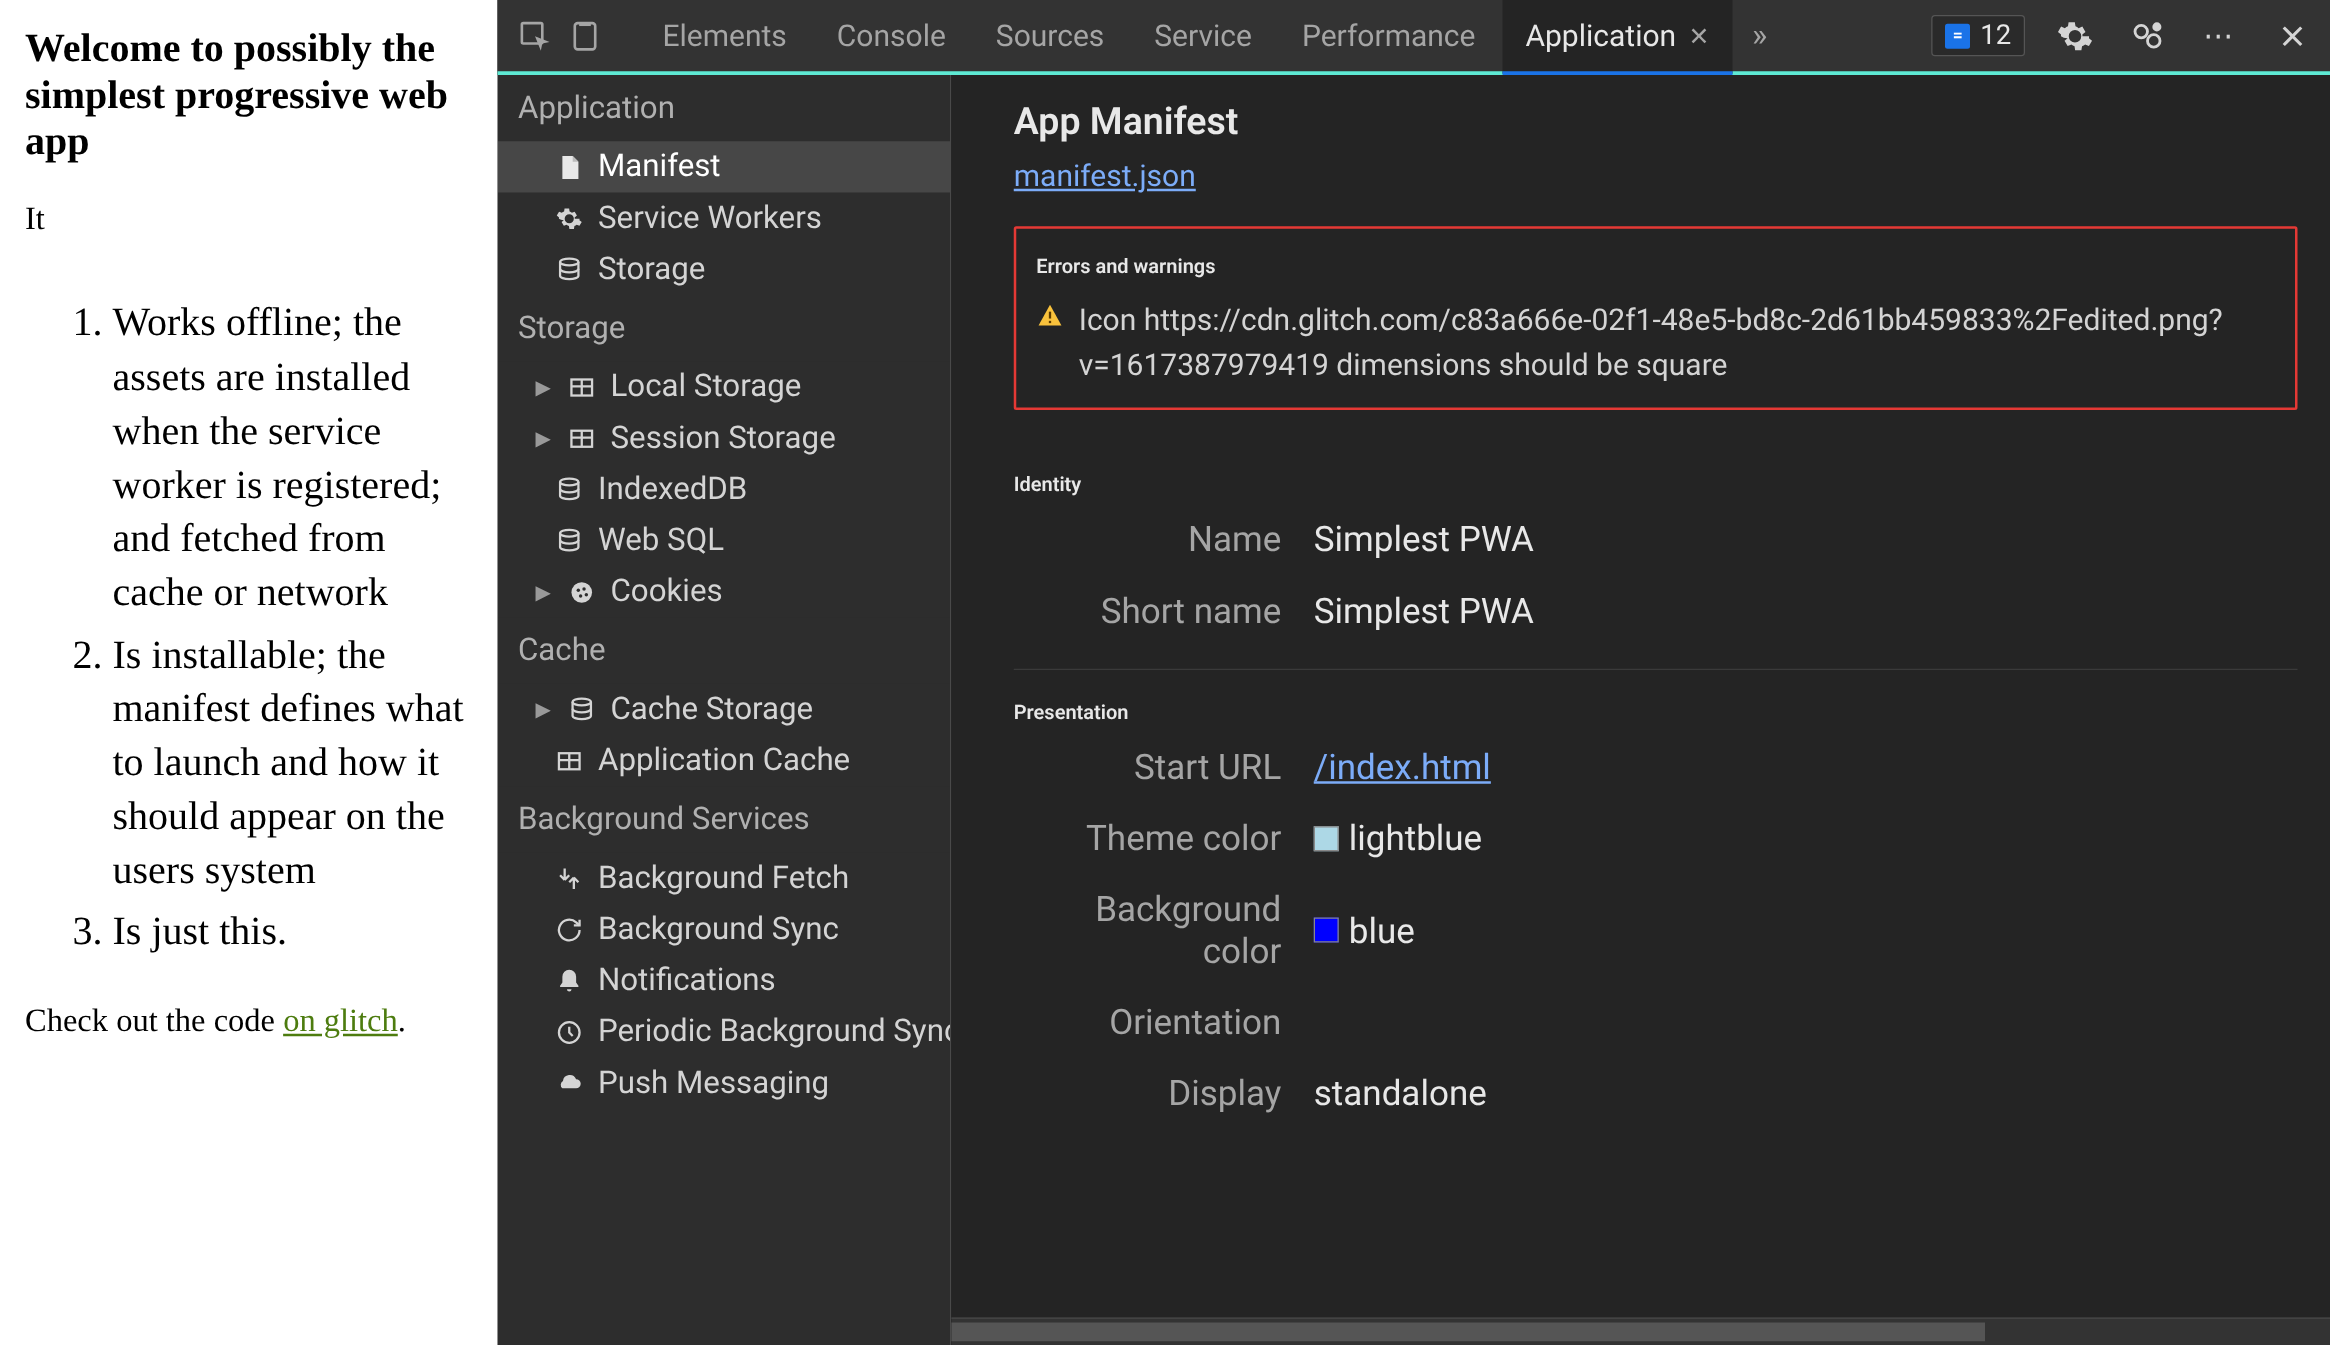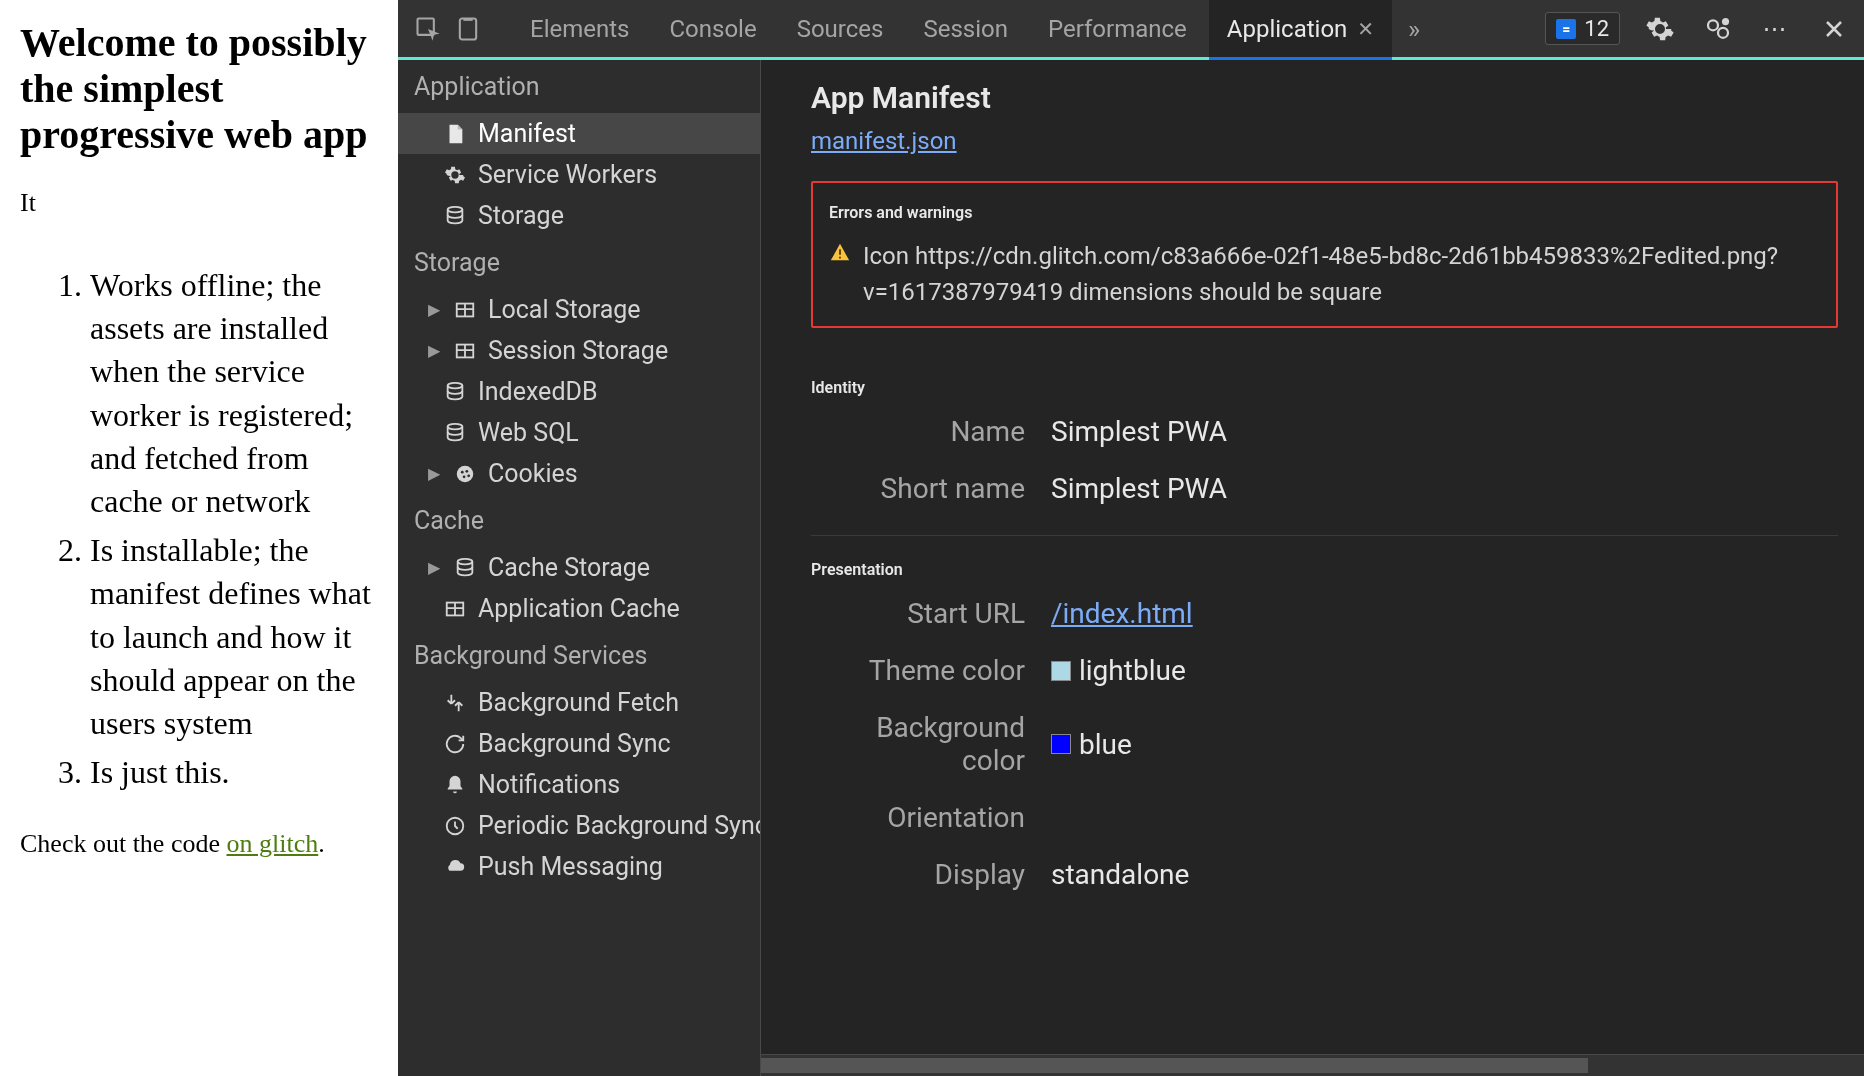--- a/index.html
+++ b/index.html
@@ -1,20 +1,20 @@
 <!DOCTYPE html>
 <html><head>
   <meta charset="utf-8">
   <style>
     * { margin: 0; padding: 0; box-sizing: border-box; }
     body { font-family: -apple-system, BlinkMacSystemFont, "Segoe UI", Roboto, sans-serif; width: 1864px; height: 1076px; display: flex; overflow: hidden; background: #fff; }
     
     
     .page-content { width: 398px; padding: 20px; background: #fff; font-family: Georgia, "Times New Roman", serif; color: #000; }
-    .page-content h1 { font-size: 40px; font-weight: bold; line-height: 1.15; margin-bottom: 30px; }
+    .page-content h1 { font-size: 32px; font-weight: bold; line-height: 1.15; margin-bottom: 30px; }
     .page-content .it-line { font-size: 26px; margin-bottom: 46px; }
     .page-content ol { padding-left: 70px; font-size: 32px; line-height: 1.35; }
     .page-content ol li { margin-bottom: 6px; }
     .page-content .footer-text { font-size: 26px; margin-top: 35px; }
     .page-content a { color: #4d7c0f; text-decoration: underline; }
     
     
     .devtools { flex: 1; display: flex; flex-direction: column; background: #242424; color: #c7c7c7; font-family: -apple-system, "Segoe UI", Roboto, sans-serif; font-size: 24px; }
     
     
@@ -94,21 +94,21 @@
     <div class="tool-icon">
       <svg width="28" height="28" viewBox="0 0 24 24" fill="none" stroke="#a5a5a5" stroke-width="1.8">
           <rect x="5" y="3" width="14" height="18" rx="2"></rect>
           <rect x="8" y="3" width="8" height="2" fill="#a5a5a5" stroke="none"></rect>
         </svg>
     </div>
     <div class="spacer"></div>
     <div class="tab">Elements</div>
     <div class="tab">Console</div>
     <div class="tab">Sources</div>
-    <div class="tab">Session</div>
+    <div class="tab">Service</div>
     <div class="tab">Performance</div>
     <div class="tab active">
       <span>Application</span>
       <span class="close-x">✕</span>
     </div>
     <div class="tool-icon" style="font-size:26px;color:#a5a5a5;">»</div>
 
     <div class="right-tools">
       <div class="issues-badge">
         <span class="blue-box">=</span>

